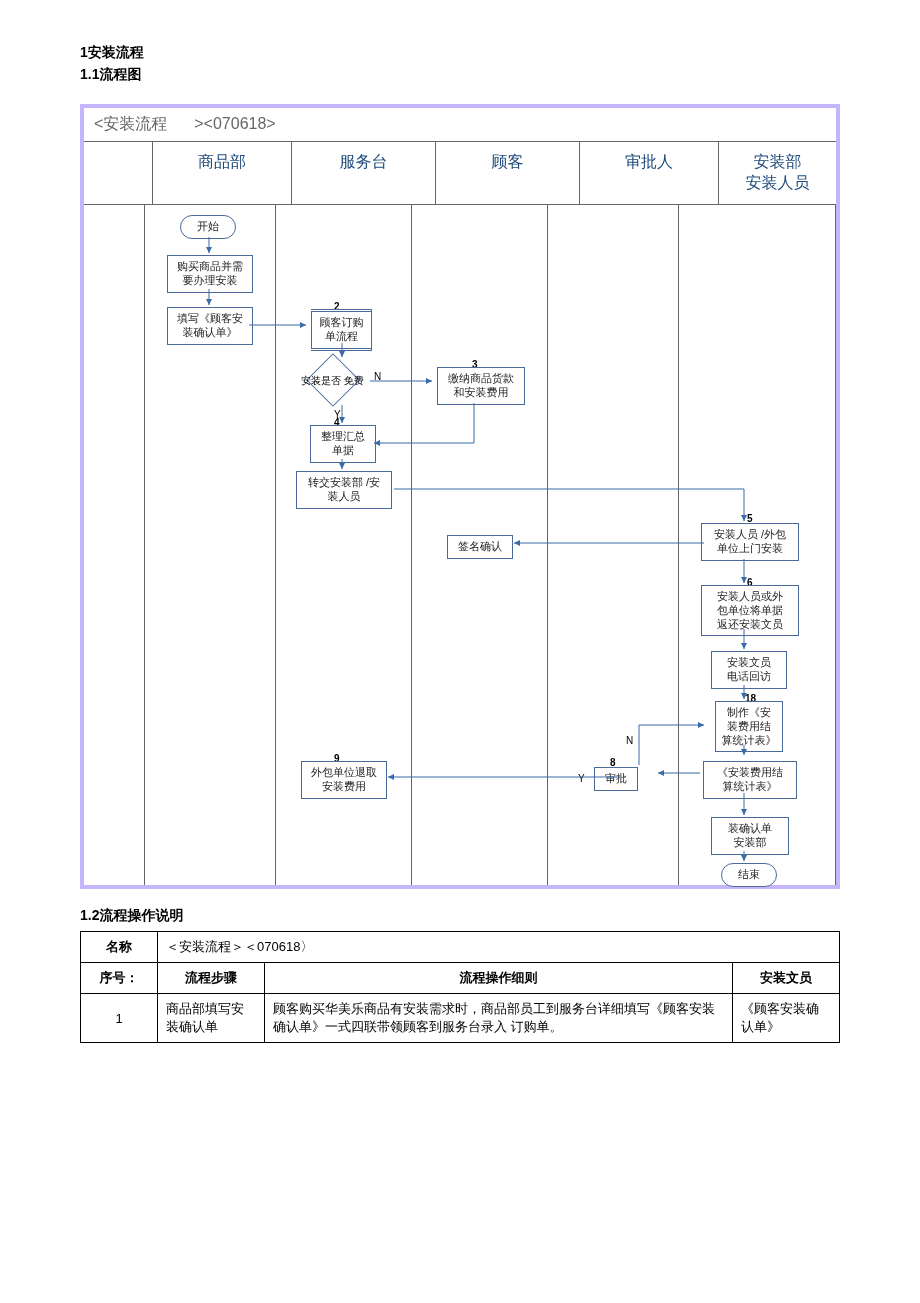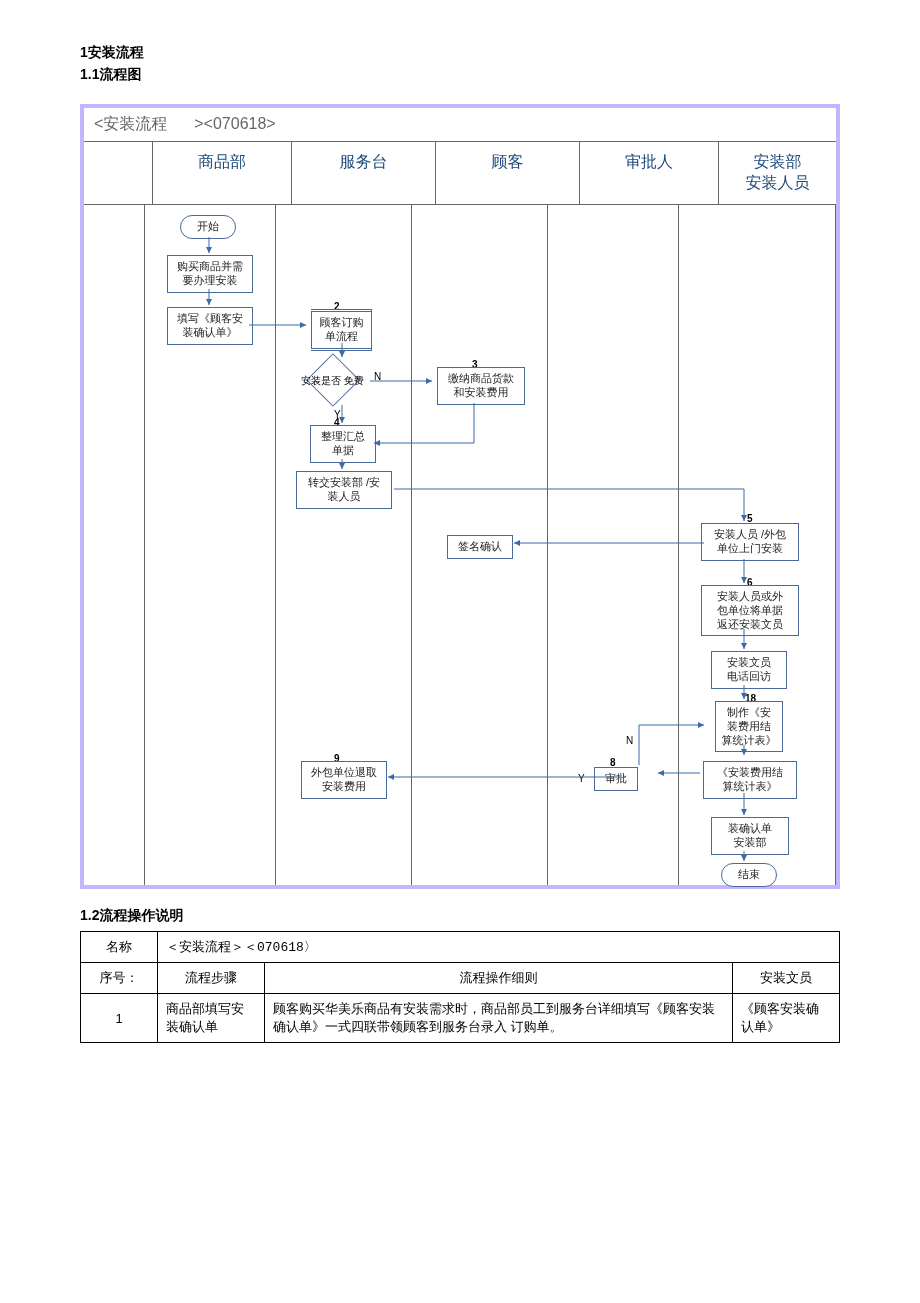--- a/index.html
+++ b/index.html
@@ -16,22 +16,22 @@
   .rnd{border-radius:12px}
   .dia{position:absolute;width:64px;height:34px;border:1px solid #4a6a9a;background:#fff;transform:rotate(45deg)}
   .dia > span{position:absolute;transform:rotate(-45deg);font-size:10px;width:80px;left:-8px;top:8px;text-align:center}
   .num{position:absolute;font-size:10px;font-weight:bold;text-align:center}
   .lbl{position:absolute;font-size:10px}
   svg.arrows{position:absolute;inset:0;width:100%;height:100%;pointer-events:none}
   .sub{border-width:3px 1px;border-style:double solid}
   .sec2{margin-top:18px;font-weight:bold;font-size:14px}
   table.spec{border-collapse:collapse;width:100%;margin-top:6px}
   table.spec td,table.spec th{border:1px solid #000;padding:6px 8px;font-size:13px;vertical-align:middle}
-  table.spec th{font-weight:normal;text-align:center}
-  .thin{font-family:Liberation Mono, monospace}
+  table.spec th{font-weight:bold;text-align:center}
+  .thin{font-family:Liberation Sans, sans-serif}
 </style>
 </head>
 <body>
 
 <div class="hdr">1安装流程</div>
 <div class="hdr">1.1流程图</div>
 
 <div class="flow-wrap">
   <div class="flow-title">
     <span>&lt;安装流程</span>

